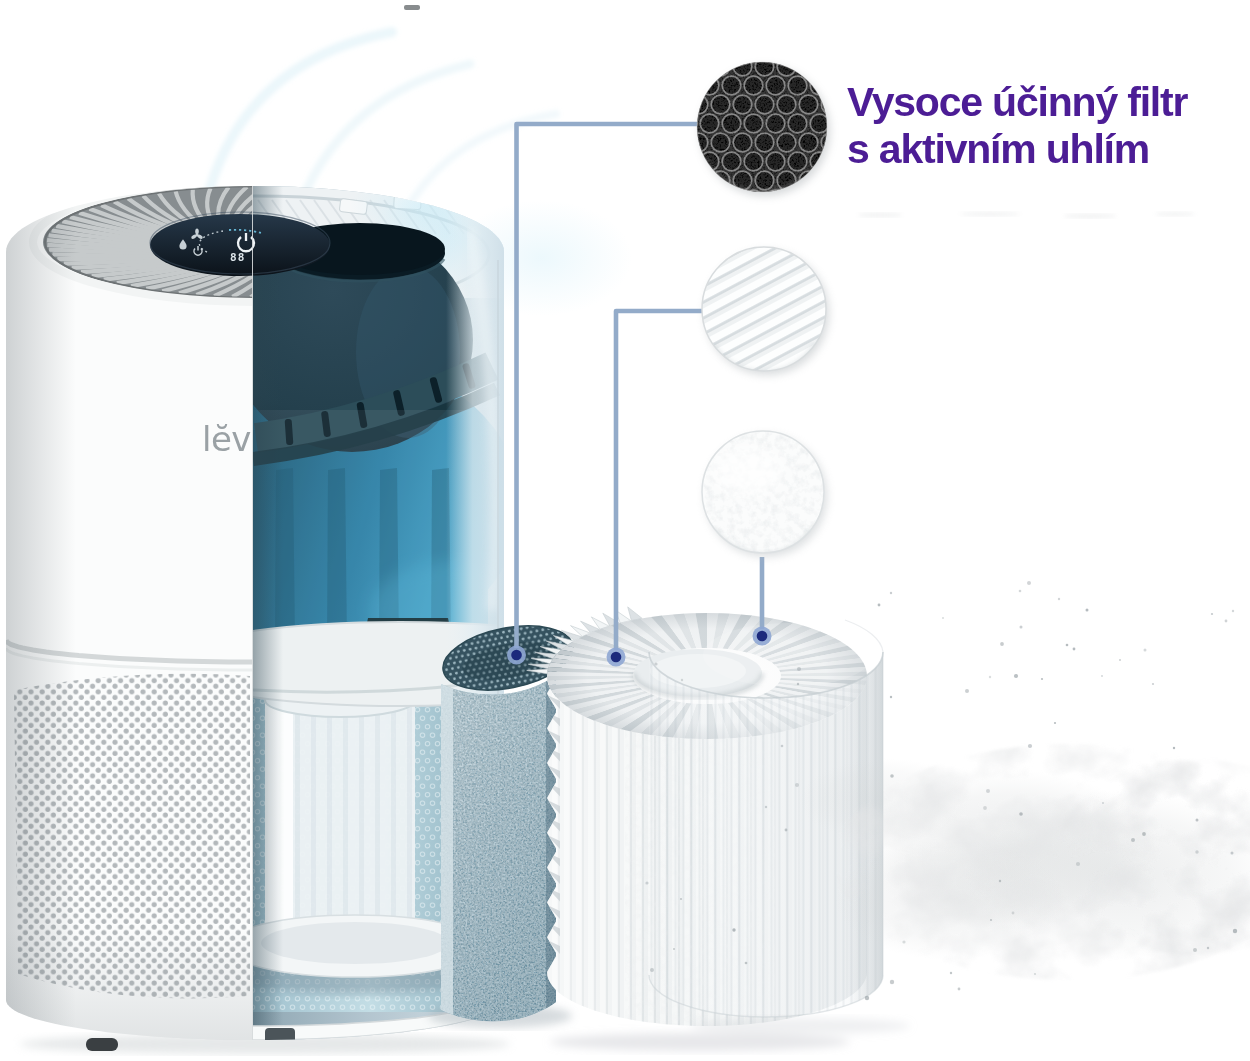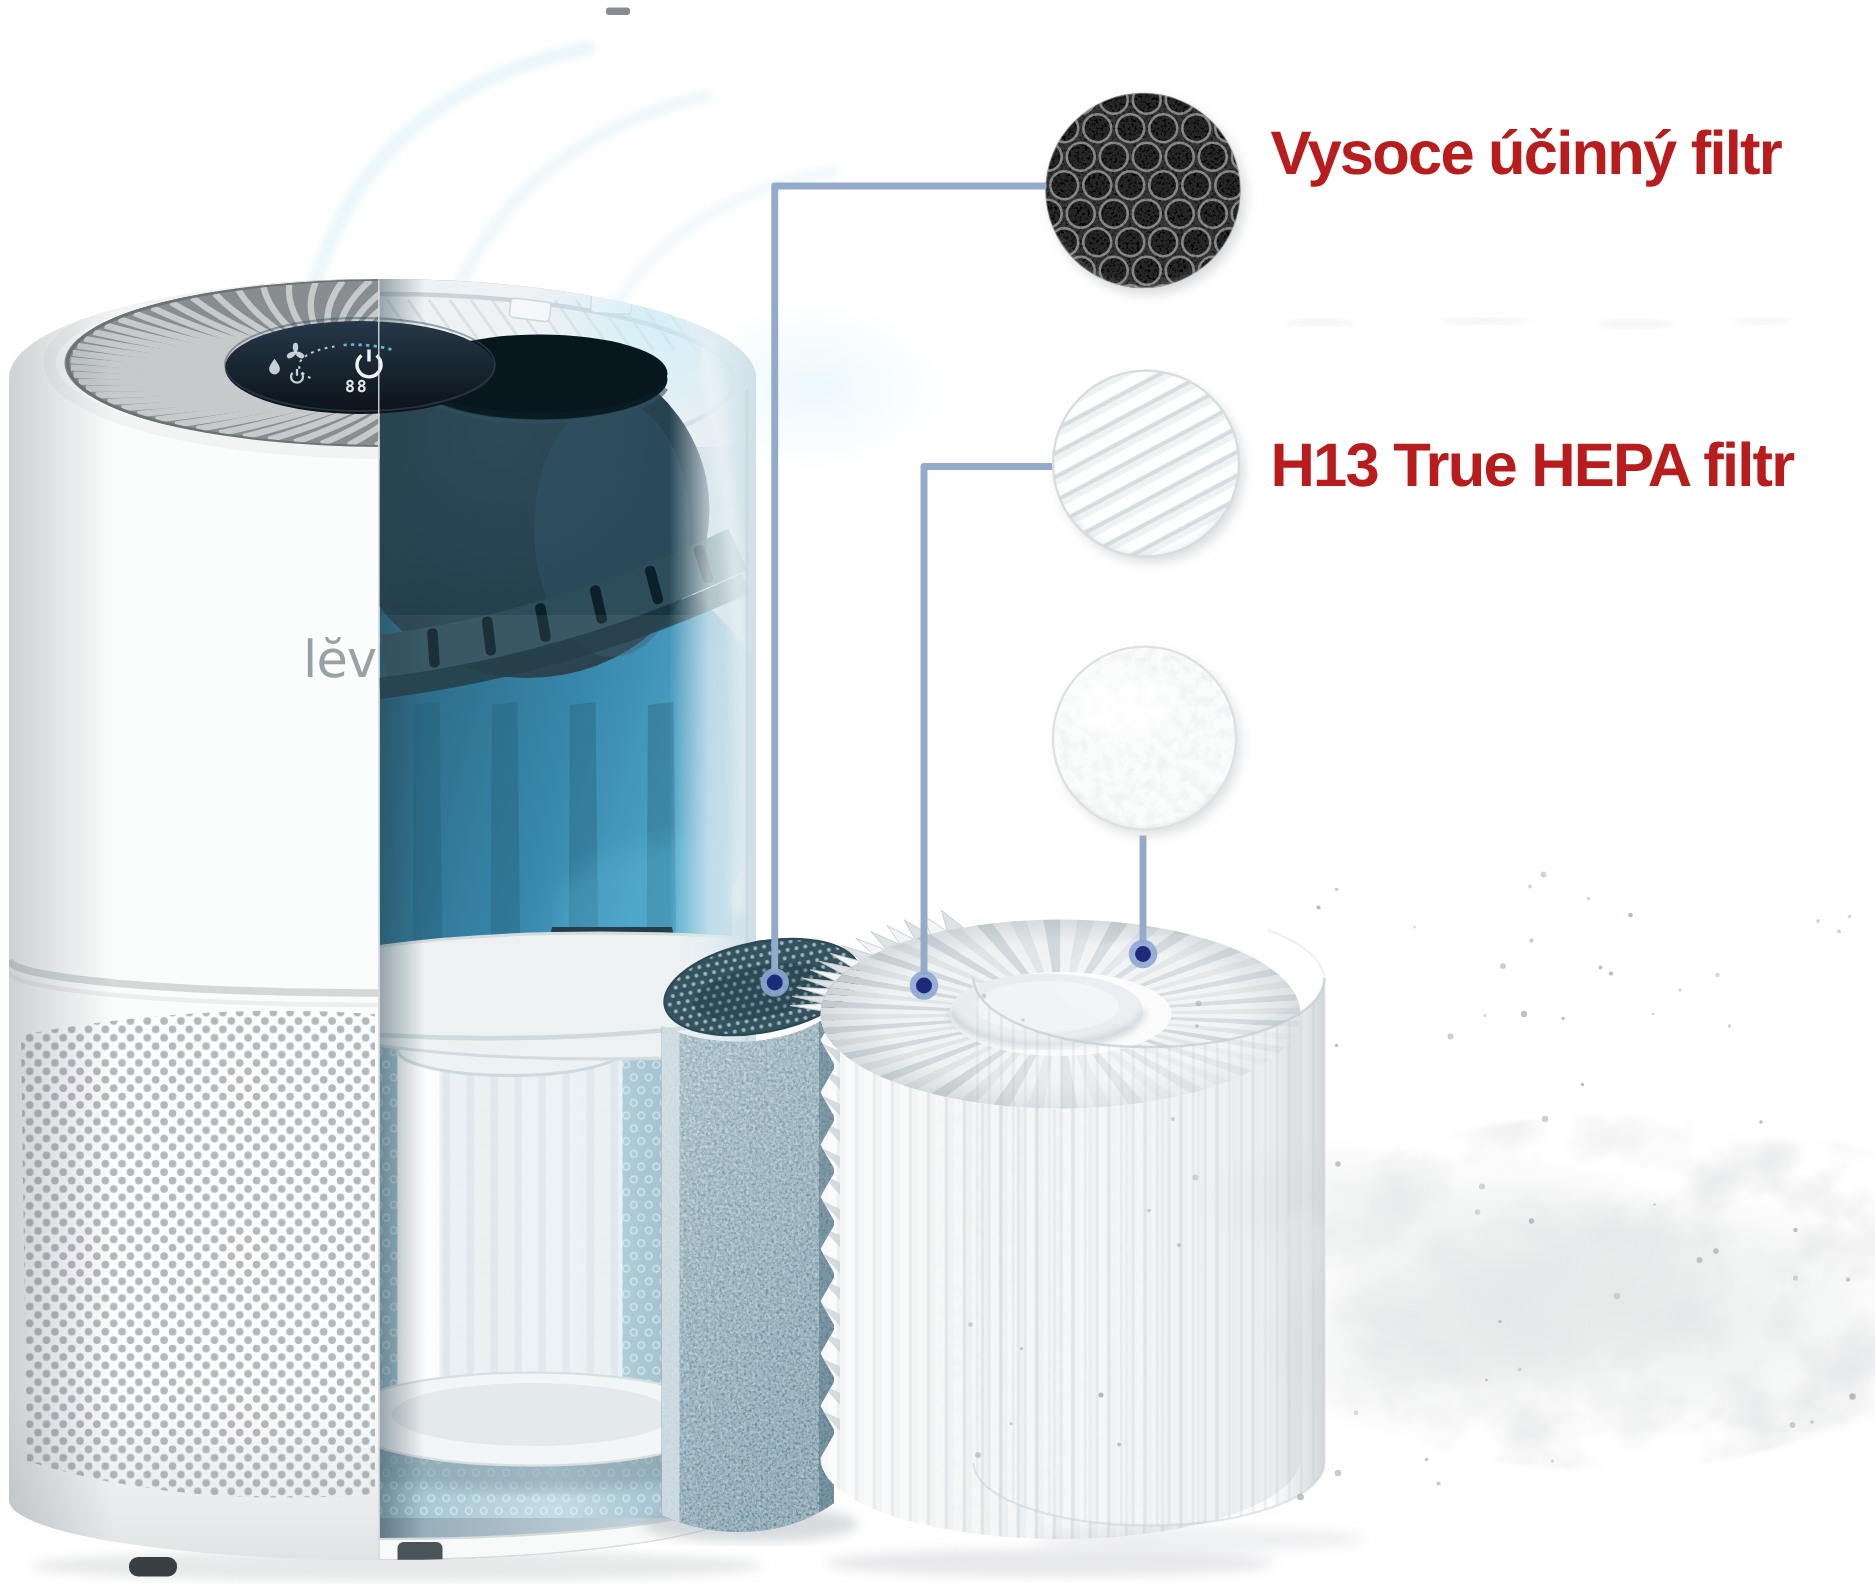--- a/index.html
+++ b/index.html
@@ -1,19 +1,19 @@
 <!DOCTYPE html>
 <html><head>
 <meta charset="utf-8">
 <style>
   html,body { margin:0; padding:0; background:#fff; }
   .stage { position:relative; width:1250px; height:1061px; overflow:hidden;
            font-family:"Liberation Sans", sans-serif; background:#ffffff; }
   .stage svg { position:absolute; left:0; top:0; }
-  .callout-label { position:absolute; color:#b91c1c; font-weight:bold;
+  .callout-label { position:absolute; color:#4c1d95; font-weight:bold;
       font-size:41px; line-height:47px; letter-spacing:-1.2px; white-space:nowrap;
       font-family:"Liberation Sans", sans-serif; }
 </style>
 </head>
 <body>
 
 <div class="stage">
 
 <svg width="1250" height="1061" viewBox="0 0 1250 1061">
 <defs>
@@ -743,18 +743,16 @@
       <ellipse cx="748" cy="472" rx="36" ry="24" fill="#ffffff" opacity="0.7" filter="url(#b8)"></ellipse>
       <path d="M 712 528 A 61 61 0 0 0 814 528" fill="none" stroke="#c9d0d3" stroke-width="6" opacity="0.5" filter="url(#b2)"></path>
     </g>
     <circle cx="763" cy="492" r="61" fill="none" stroke="#dde1e3" stroke-width="1.5"></circle>
   </g>
 </g>
 </svg>
 
 <div class="callout-label" style="left:847px; top:79px;">
   <div>Vysoce účinný filtr</div>
+  <div>s aktivním uhlím</div>
 </div>
-<div class="callout-label" style="left:847px; top:287px;">
-  <div>H13 True HEPA filtr</div>
+
 </div>
 
-</div>
-
 </body></html>

